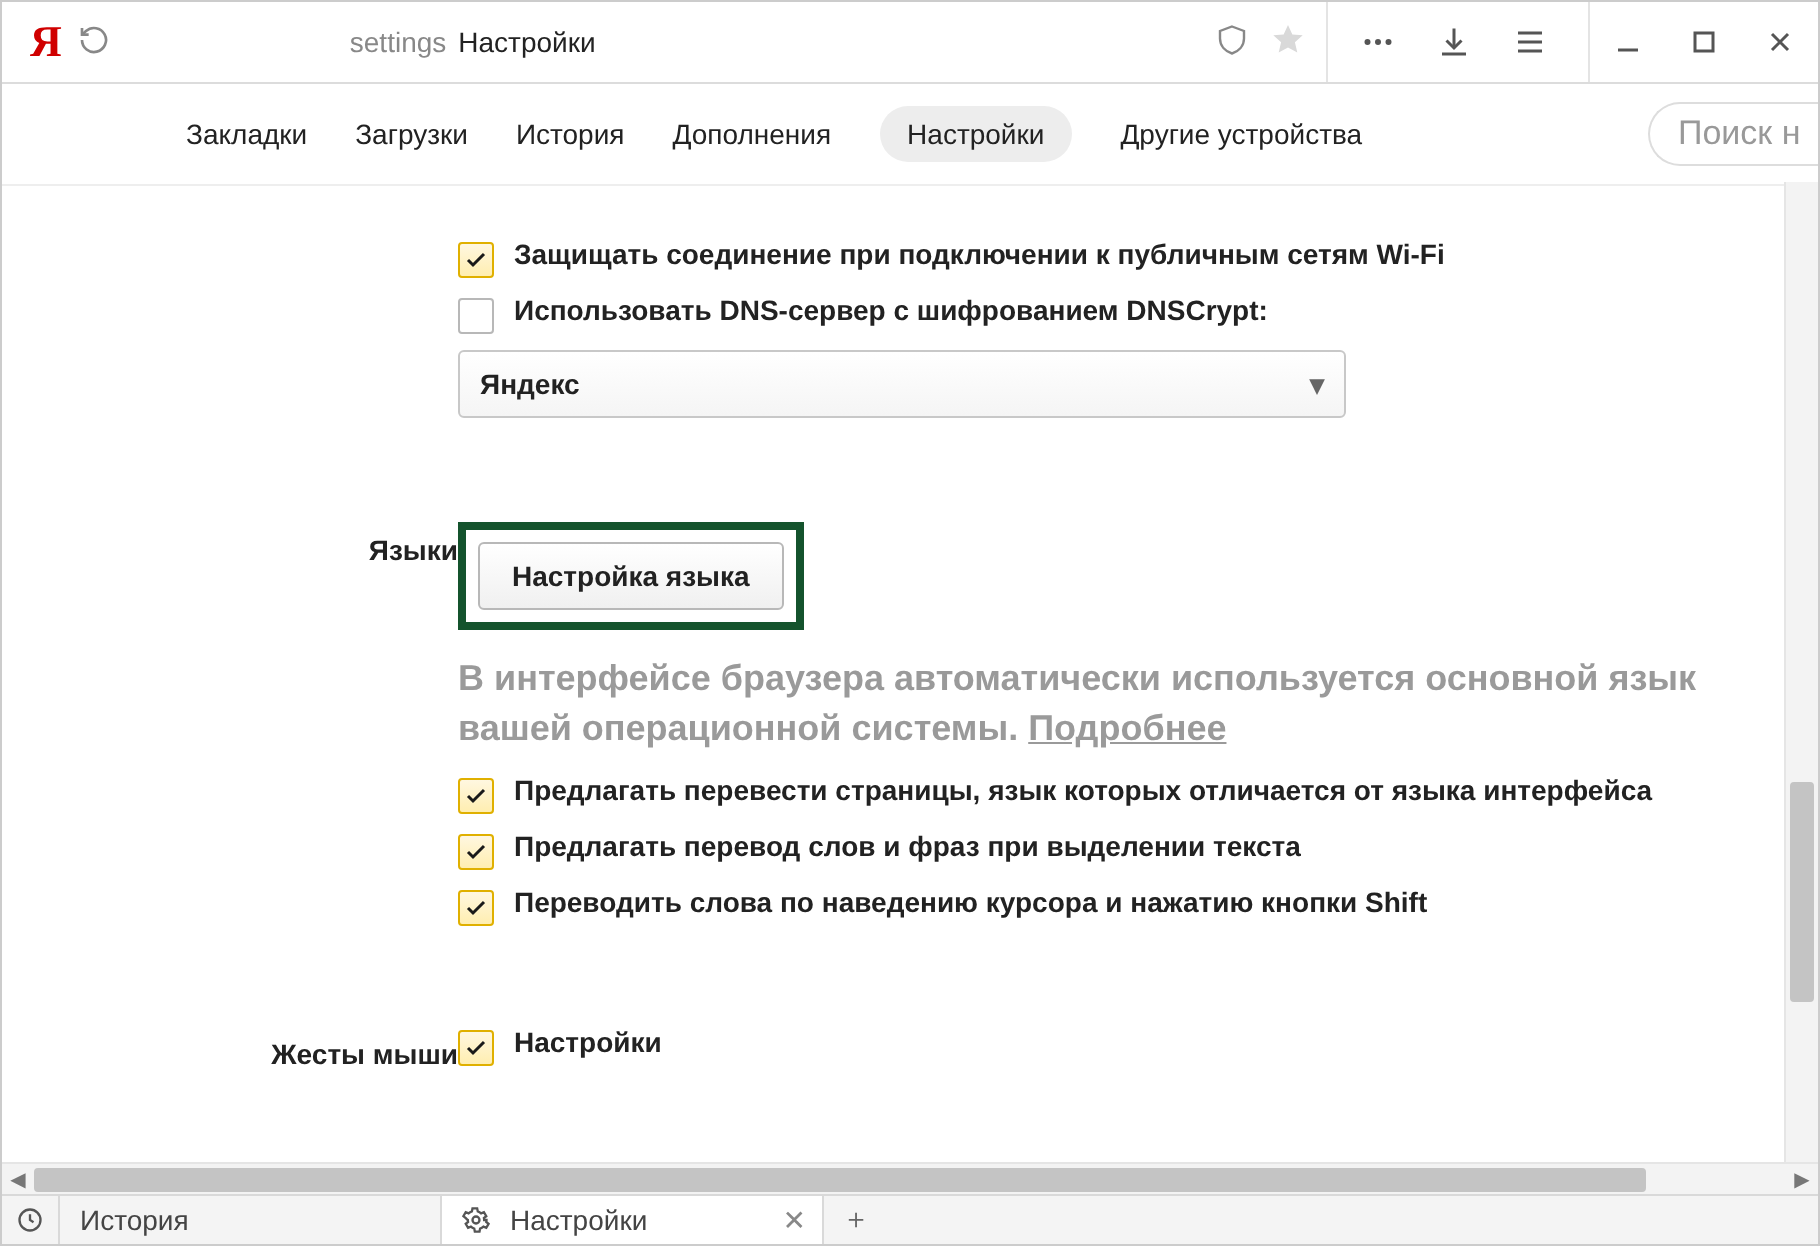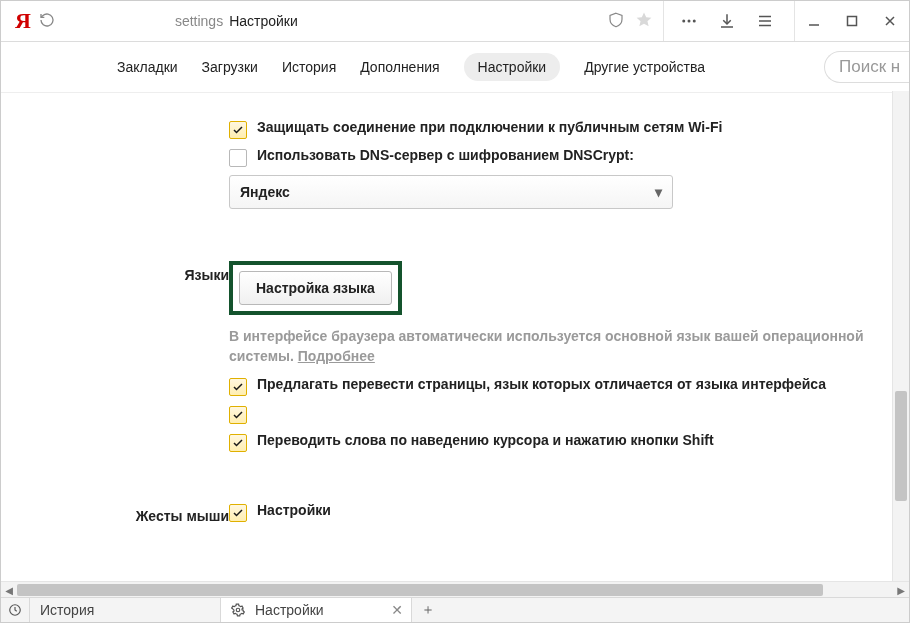--- a/index.html
+++ b/index.html
@@ -12,40 +12,40 @@
   .reload{color:#888;cursor:pointer;margin-right:120px;}
   .addr-text{display:flex;align-items:flex-end;gap:6px;}
   .addr-grey{color:#888;}
   .addr-black{color:#222;}
   .shield-fav{display:flex;align-items:center;gap:10px;margin-right:6px;}
   .tb-right{display:flex;align-items:center;gap:0;}
   .tb-pill{height:40px;display:flex;align-items:center;padding:0 6px;}
   .tb-icon{width:38px;height:40px;display:flex;align-items:center;justify-content:center;color:#555;cursor:pointer;}
   .divider-left{border-left:1px solid #e4e4e4;height:40px;margin-left:4px;}
   
-  .tabsrow{height:50px;display:flex;align-items:center;padding-left:116px;border-bottom:1px solid #eee;position:relative;}
+  .tabsrow{height:50px;display:flex;align-items:center;padding-left:92px;border-bottom:1px solid #eee;position:relative;}
   .tab{margin-right:24px;color:#222;cursor:pointer;}
   .tab.active{background:#ededed;border-radius:14px;padding:6px 14px;}
   .searchpill{position:absolute;right:0;top:9px;width:70px;height:30px;border:1px solid #ddd;border-right:none;border-radius:18px 0 0 18px;display:flex;align-items:center;padding-left:14px;color:#999;font-size:17px;overflow:hidden;}
   
   .content-wrap{position:absolute;top:90px;bottom:40px;left:0;right:0;overflow:hidden;font-weight:bold;}
   .content{position:absolute;inset:0;overflow:auto;padding:20px 18px 0 0;}
   .row{display:flex;align-items:flex-start;margin-bottom:8px;}
   .labelcol{width:228px;min-width:228px;text-align:right;padding-top:6px;box-sizing:border-box;color:#222;}
   .valcol{flex:1;max-width:640px;}
   .checkline{display:flex;align-items:flex-start;gap:10px;margin:8px 0;}
   .cb{width:16px;height:16px;border:1px solid #b8b8b8;border-radius:2px;display:flex;align-items:center;justify-content:center;flex-shrink:0;margin-top:2px;cursor:pointer;background:#fff;}
   .cb.checked{border-color:#e0b000;background:linear-gradient(#fff7e0,#ffeeb0);}
   .cb.checked svg{display:block;}
   .cb svg{display:none;}
   .select{width:422px;height:32px;border:1px solid #c8c8c8;border-radius:3px;display:flex;align-items:center;justify-content:space-between;padding:0 10px;margin:8px 0 0 0;background:linear-gradient(#fff,#f5f5f5);cursor:pointer;}
   .select .chev{color:#666;}
   .btn{display:inline-block;border:1px solid #b8b8b8;border-radius:3px;background:linear-gradient(#ffffff,#f0f0f0);padding:8px 16px;cursor:pointer;}
   .highlight{border:4px solid #14532d;padding:6px;display:inline-block;margin-bottom:6px;}
-  .hint{color:#9a9a9a;font-size:14px;line-height:1.4;margin:6px 0 10px 0;}
+  .hint{color:#9a9a9a;font-size:18px;line-height:1.4;margin:6px 0 10px 0;}
   .hint a{color:#9a9a9a;text-decoration:underline;cursor:pointer;}
   
   .vscroll{position:absolute;right:0;top:0;bottom:0;width:16px;background:#f3f3f3;border-left:1px solid #e5e5e5;}
   .vscroll .thumb{position:absolute;left:2px;right:2px;top:300px;height:110px;background:#c4c4c4;border-radius:2px;}
   
   .hscroll{position:absolute;left:0;right:0;bottom:24px;height:16px;background:#f3f3f3;border-top:1px solid #e5e5e5;display:flex;align-items:center;}
   .hscroll .arrow{width:16px;height:16px;display:flex;align-items:center;justify-content:center;color:#777;font-size:10px;}
   .hscroll .track{flex:1;position:relative;height:100%;}
   .hscroll .thumb{position:absolute;left:0;width:92%;top:2px;bottom:2px;background:#c4c4c4;border-radius:2px;}
   
@@ -185,20 +185,21 @@
                 </svg>
               </span>
             <span>Предлагать перевести страницы, язык которых отличается от языка интерфейса</span>
           </div>
           <div class="checkline">
             <span class="cb checked">
                 <svg width="12" height="12" viewBox="0 0 24 24" fill="none" stroke="#1a1a1a" stroke-width="3">
                   <path d="M4 12l5 5L20 6"></path>
                 </svg>
               </span>
+            <span>Предлагать перевод слов и фраз при выделении текста</span>
           </div>
           <div class="checkline">
             <span class="cb checked">
                 <svg width="12" height="12" viewBox="0 0 24 24" fill="none" stroke="#1a1a1a" stroke-width="3">
                   <path d="M4 12l5 5L20 6"></path>
                 </svg>
               </span>
             <span>Переводить слова по наведению курсора и нажатию кнопки Shift</span>
           </div>
         </div>

